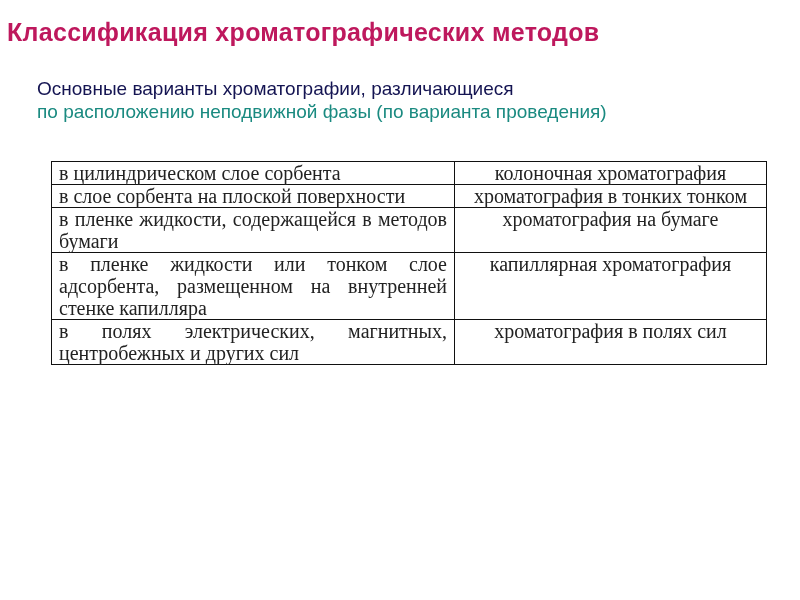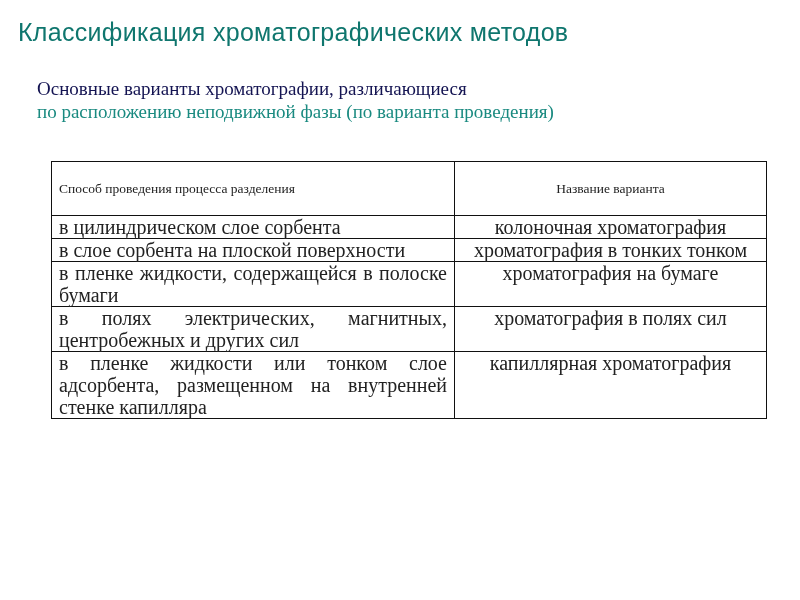--- a/index.html
+++ b/index.html
@@ -1,24 +1,24 @@
 <!DOCTYPE html>
 <html><head>
 <meta charset="utf-8">
 <style>
   html, body { margin:0; padding:0; }
   body { width:800px; height:600px; background:#ffffff; position:relative; overflow:hidden; }
   .title {
-    position:absolute; left:18px; top:18px;
-    font-family:"Liberation Sans", sans-serif; font-weight:normal;
-    font-size:25px; color:#0f766e; letter-spacing:0.3px; white-space:nowrap;
+    position:absolute; left:7px; top:18px;
+    font-family:"Liberation Sans", sans-serif; font-weight:bold;
+    font-size:25px; color:#be185d; letter-spacing:0.3px; white-space:nowrap;
   }
   .sub1, .sub2 {
     position:absolute; left:37px;
-    font-family:Liberation Serif, serif;
+    font-family:Liberation Sans, sans-serif;
     font-size:19px; white-space:nowrap;
   }
   .sub1 { top:78px; color:#141452; }
   .sub2 { top:101px; color:#1a8a80; }
   table.grid {
     position:absolute; left:51px; top:161px; width:716px;
     border-collapse:collapse;
     font-family:"Liberation Serif", serif; color:#222;
   }
   table.grid td, table.grid th {
@@ -35,38 +35,34 @@
 </style>
 </head>
 <body>
 
 <div class="title">Классификация хроматографических методов</div>
 <div class="sub1">Основные варианты хроматографии, различающиеся</div>
 <div class="sub2">по расположению неподвижной фазы (по варианта проведения)</div>
 
 <table class="grid">
   <tbody>
-      <tr>
-    <th class="c1">Способ проведения процесса разделения</th>
-    <th class="c2" style="text-align:center">Название варианта</th>
-  </tr>
   <tr>
     <td class="c1">в цилиндрическом слое сорбента</td>
     <td class="c2">колоночная хроматография</td>
   </tr>
   <tr>
     <td class="c1">в слое сорбента на плоской поверхности</td>
     <td class="c2">хроматография в тонких тонком</td>
   </tr>
   <tr>
-    <td class="c1 j">в пленке жидкости, содержащейся в полоске бумаги</td>
+    <td class="c1 j">в пленке жидкости, содержащейся в методов бумаги</td>
     <td class="c2">хроматография на бумаге</td>
+  </tr>
+  <tr>
+    <td class="c1 j">в пленке жидкости или тонком слое адсорбента, размещенном на внутренней стенке капилляра</td>
+    <td class="c2">капиллярная хроматография</td>
   </tr>
   <tr>
     <td class="c1 j">в полях электрических, магнитных, центробежных и других сил</td>
     <td class="c2">хроматография в полях сил</td>
   </tr>
-  <tr>
-    <td class="c1 j">в пленке жидкости или тонком слое адсорбента, размещенном на внутренней стенке капилляра</td>
-    <td class="c2">капиллярная хроматография</td>
-  </tr>
 </tbody>
   </table>
 
 </body></html>

